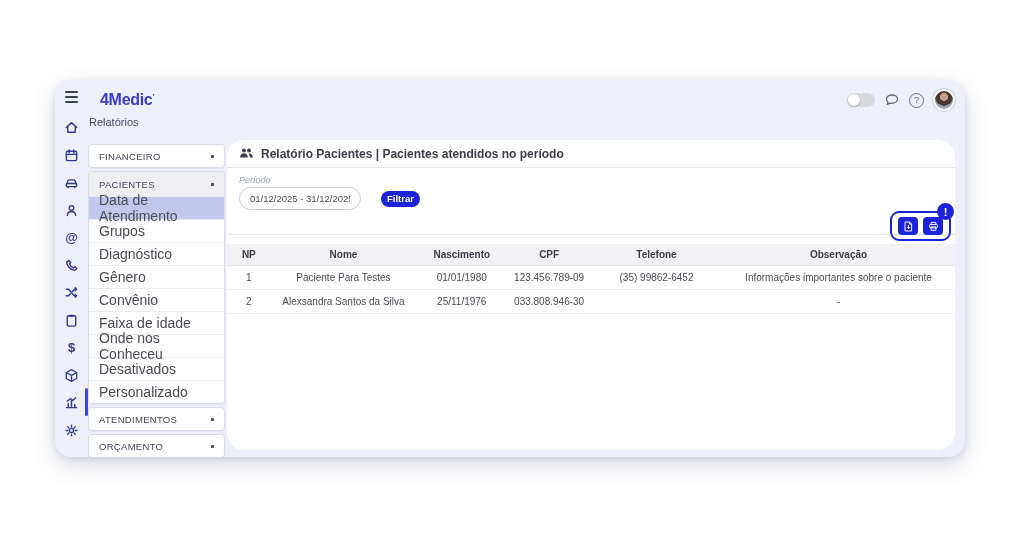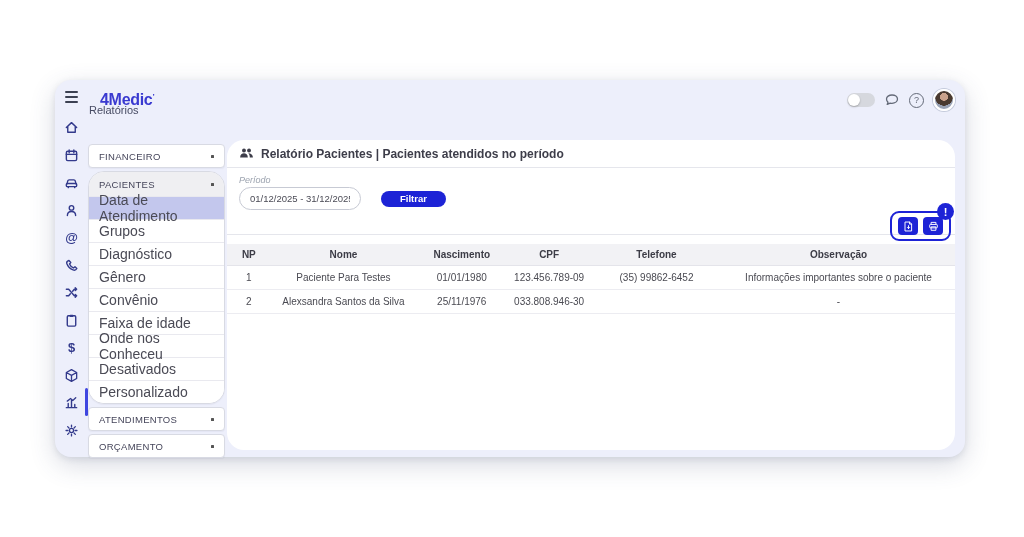--- a/index.html
+++ b/index.html
@@ -25,42 +25,42 @@
   .logo { margin-left:12px; font-size:16px; font-weight:800; color:#3a3ad0; letter-spacing:-.3px; cursor:default; }
   .logo sup { font-size:8px; }
   .controls { margin-left:auto; display:flex; align-items:center; gap:9px; }
   .toggle { width:28px; height:14px; background:#d6d8de; border-radius:8px; position:relative; cursor:pointer; }
   .toggle .knob { position:absolute; left:1px; top:1px; width:12px; height:12px; background:#fff; border-radius:50%; box-shadow:0 1px 2px rgba(0,0,0,.25); }
   .ctrl-icon { width:16px; height:16px; display:flex; align-items:center; justify-content:center; color:#646a78; cursor:pointer; }
   .help-circle { width:15px; height:15px; border:1.3px solid #646a78; border-radius:50%; font-size:9px; color:#646a78; display:flex; align-items:center; justify-content:center; cursor:pointer; }
   .avatar { width:22px; height:22px; border-radius:50%; border:2px solid #fff; box-shadow:0 0 0 1px #c4cadb;
     background: radial-gradient(circle at 50% 32%, #caa28c 0 26%, #4a3a30 27% 58%, #9aa3b5 59%); cursor:pointer; }
 
-  .breadcrumb { position:absolute; left:34px; top:24px; font-size:11px; color:#474b63; }
+  .breadcrumb { position:absolute; left:34px; top:36px; font-size:11px; color:#474b63; }
 
   
   .menu { position:absolute; left:33px; top:64px; width:137px; }
   .menu-box, .group-header { height:24px; display:flex; align-items:center; justify-content:space-between; padding:0 10px; font-size:9.5px; letter-spacing:.3px; color:#45455a; cursor:pointer; }
   .menu-box { background:#fff; border:1px solid #d8dae3; border-radius:4px; margin-bottom:3px; box-shadow:0 1px 1px rgba(80,90,120,.06); }
-  .menu-group { background:#fff; border:1px solid #d8dae3; border-radius:16px; margin-bottom:3px; overflow:hidden; box-shadow:0 1px 1px rgba(80,90,120,.06); }
+  .menu-group { background:#fff; border:1px solid #d8dae3; border-radius:4px; margin-bottom:3px; overflow:hidden; box-shadow:0 1px 1px rgba(80,90,120,.06); }
   .group-header { background:#efeff2; }
   .dot { width:3px; height:3px; background:#555; border-radius:.5px; }
   .group-item { height:23px; display:flex; align-items:center; padding:0 10px; font-size:14px; color:#4a4a55; border-top:1px solid #e9e9ef; cursor:pointer; background:#fff; }
   .group-item.selected { background:#c3c7ed; }
 
   
   .card { position:absolute; left:172px; top:60px; right:10px; bottom:7px; background:#fff; border-radius:17px; }
   .card-title { height:28px; display:flex; align-items:center; gap:7px; padding:0 12px; border-bottom:1px solid #e5e6ec; font-size:12px; font-weight:bold; color:#3d3d49; }
   .card-title svg { width:15px; height:15px; color:#3d3d49; flex:0 0 auto; }
 
   .filter-area { padding:7px 12px 0; }
   .filter-label { font-size:9px; color:#9ca3af; margin-bottom:2px;font-style:italic; }
   .filter-row { display:flex; align-items:center; gap:20px; }
   .period-input { width:122px; height:23px; border:1px solid #c7cad4; border-radius:12px; padding:0 10px; font-size:9.5px; color:#4a4a55; font-family:"Liberation Sans",sans-serif; background:#fff; outline:none; }
-  .filtrar-btn { height:16px; padding:0 19px; border:none; border-radius:11px; background:#1d23d6; color:#fff; font-size:9.5px; font-weight:bold; font-family:"Liberation Sans",sans-serif; cursor:pointer; }
+  .filtrar-btn { height:16px; padding:0 6px; border:none; border-radius:11px; background:#1d23d6; color:#fff; font-size:9.5px; font-weight:bold; font-family:"Liberation Sans",sans-serif; cursor:pointer; }
 
   .divider { margin-top:24px; border-top:1px solid #e5e6ec; }
 
   
   .export-annotation { position:absolute; top:71px; right:4px; border:2px solid #1d23d6; border-radius:9px; padding:4px 6px; display:flex; gap:5px; background:transparent; }
   .export-btn { width:20px; height:18px; background:#1d23d6; border:none; border-radius:4px; display:flex; align-items:center; justify-content:center; cursor:pointer; }
   .export-btn svg { width:11px; height:11px; }
   .alert-badge { position:absolute; top:-10px; right:-5px; width:17px; height:17px; background:#1d23d6; border-radius:50%; color:#fff; font-size:11px; font-weight:bold; display:flex; align-items:center; justify-content:center; }
 
   

